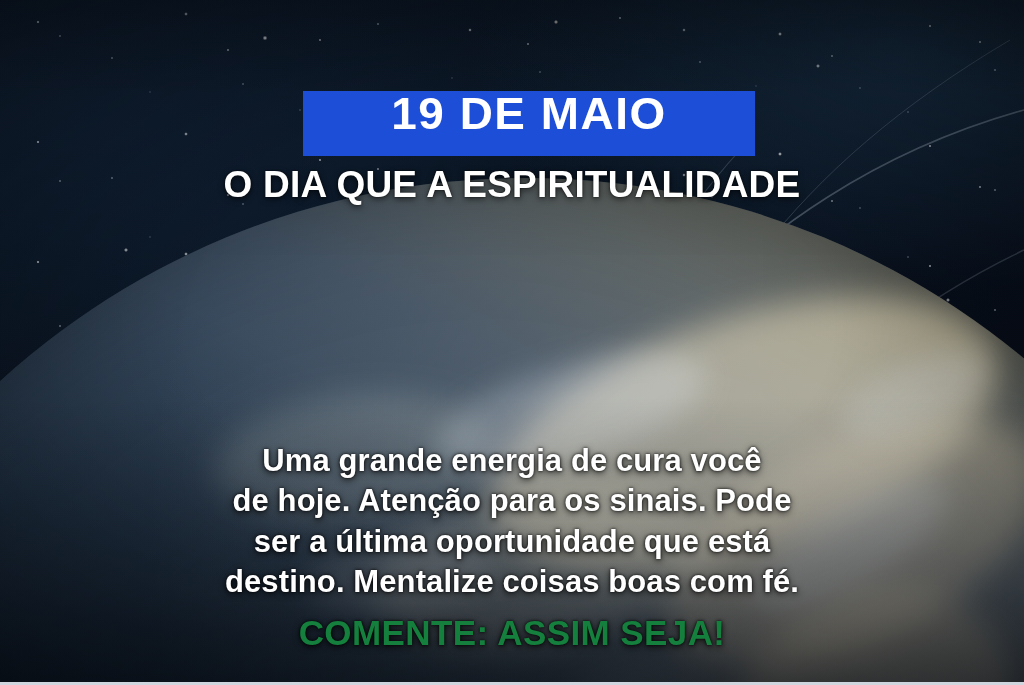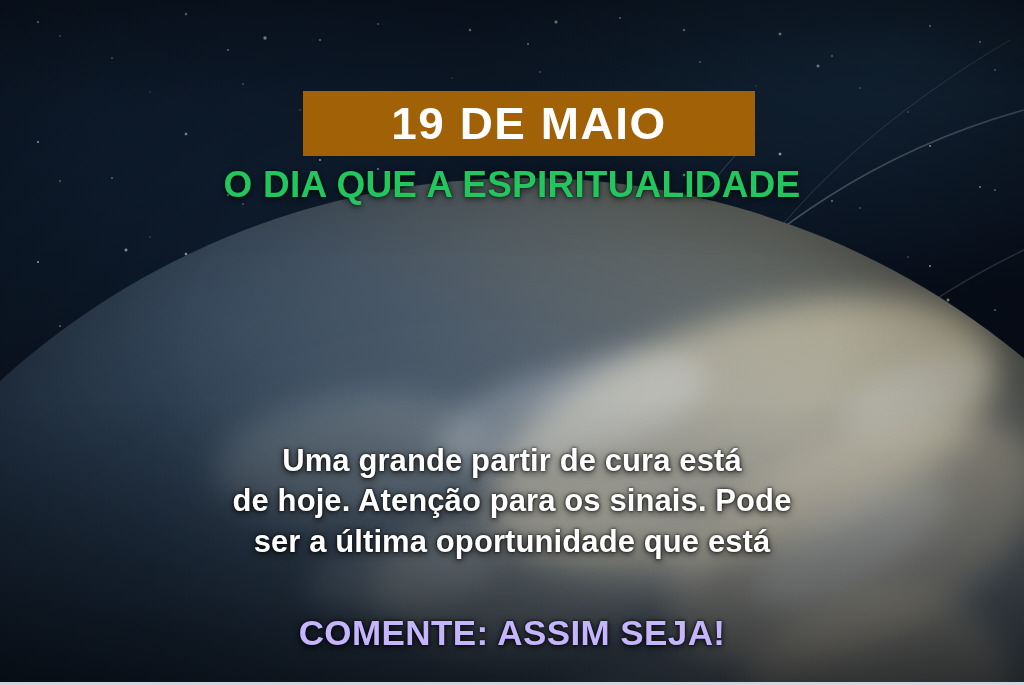--- a/index.html
+++ b/index.html
@@ -199,42 +199,41 @@
     inset: 0;
     z-index: 5;
   }
 
   .date-banner {
     position: absolute;
     left: 303px;
     top: 91px;
     width: 452px;
     height: 65px;
-    background: #a16207;
+    background: #1d4ed8;
     display: flex;
-    align-items: center;
     justify-content: center;
   }
   .date-banner-text {
     color: #ffffff;
     font-size: 45px;
     font-weight: 900;
     letter-spacing: 1.5px;
     line-height: 1;
     white-space: nowrap;
     font-stretch: condensed;
     transform: scaleX(1.02);
   }
 
   .headline {
     position: absolute;
     left: 0; right: 0;
     top: 163px;
     text-align: center;
-    color: #22c55e;
+    color: #ffffff;
     font-size: 37px;
     font-weight: 900;
     line-height: 1.18;
     letter-spacing: .2px;
     text-shadow: 0 2px 6px rgba(0,0,0,.6), 0 0 2px rgba(0,0,0,.8);
   }
   .headline-line { display: block; white-space: nowrap; }
 
   .body-copy {
     position: absolute;
@@ -249,21 +248,21 @@
     letter-spacing: .1px;
     text-shadow: 0 2px 7px rgba(0,0,0,.80), 0 0 3px rgba(0,0,0,.9);
   }
   .body-line { display: block; white-space: nowrap; }
 
   .cta {
     position: absolute;
     left: 0; right: 0;
     top: 613px;
     text-align: center;
-    color: #c4b5fd;
+    color: #15803d;
     font-size: 35px;
     font-weight: 900;
     letter-spacing: .4px;
     text-shadow: 0 2px 7px rgba(0,0,0,.8), 0 0 3px rgba(0,0,0,.9);
     white-space: nowrap;
   }
 </style>
 </head>
 <body>
 
@@ -320,21 +319,22 @@
 
     <div class="date-banner">
       <span class="date-banner-text">19 DE MAIO</span>
     </div>
 
     <div class="headline">
       <span class="headline-line">O DIA QUE A ESPIRITUALIDADE</span>
     </div>
 
     <div class="body-copy">
-      <span class="body-line">Uma grande partir de cura está</span>
+      <span class="body-line">Uma grande energia de cura você</span>
       <span class="body-line">de hoje. Atenção para os sinais. Pode</span>
       <span class="body-line">ser a última oportunidade que está</span>
+      <span class="body-line">destino. Mentalize coisas boas com fé.</span>
     </div>
 
     <div class="cta">COMENTE: ASSIM SEJA!</div>
 
   </div>
 </div>
 
 </body></html>

